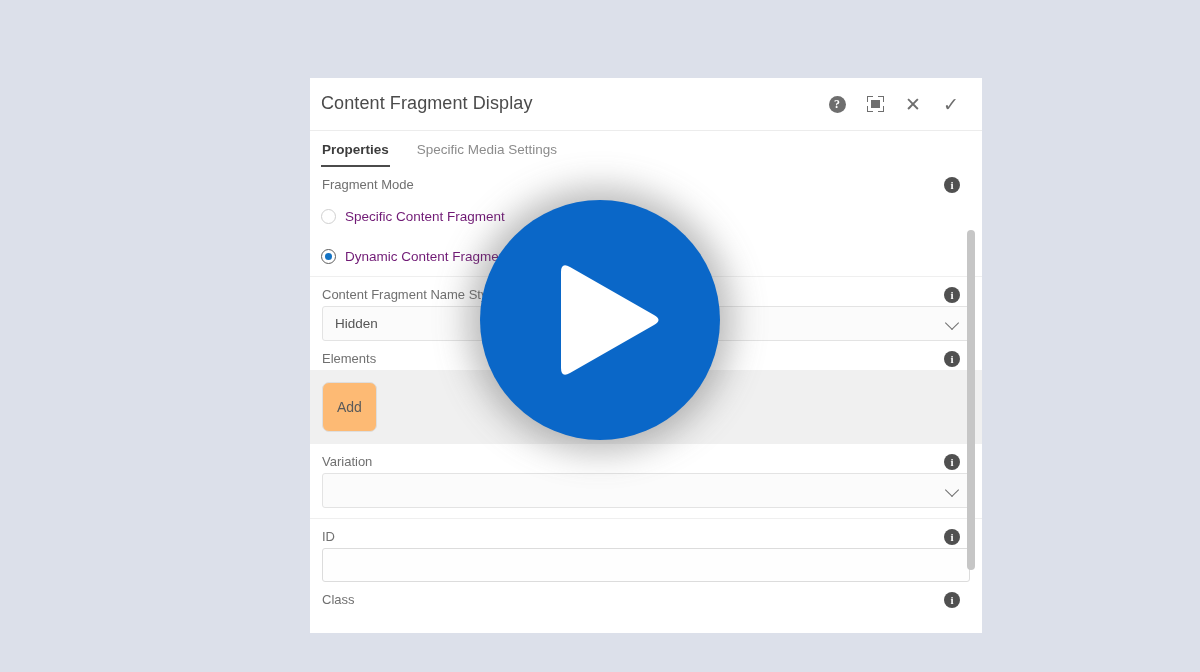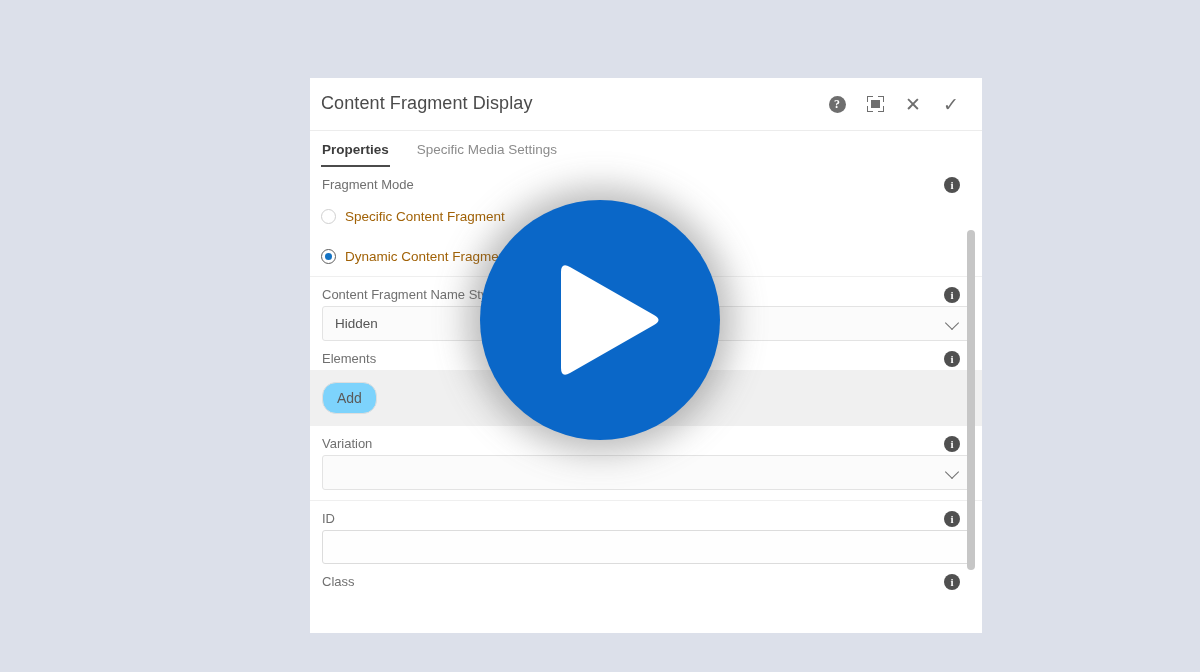--- a/index.html
+++ b/index.html
@@ -188,21 +188,21 @@
   .radio.checked::after {
     content: "";
     position: absolute;
     left: 3px; top: 3px;
     width: 7px; height: 7px;
     border-radius: 50%;
     background: #1473c4;
   }
   .radio-label {
     font-size: 13.5px;
-    color: #a16207;
+    color: #701a75;
     white-space: nowrap;
     cursor: pointer;
   }
 
   
   .control {
     position: relative;
     height: 35px;
     border: 1px solid #e3e3e3;
     border-radius: 3px;
@@ -233,26 +233,26 @@
     transform: rotate(45deg);
   }
 
   
   .multifield {
     background: #f0f0f0;
     padding: 12px;
     margin: 0 0 0 0;
   }
   .add-btn {
-    background: #7dd3fc;
+    background: #fdba74;
     border: 1px solid #dedede;
-    border-radius: 14px;
+    border-radius: 7px;
     font-size: 14px;
     color: #5a5a5a;
-    padding: 7px 14px;
+    padding: 16px 14px;
     cursor: pointer;
     font-family: "Liberation Sans", sans-serif;
   }
 
   .sep {
     height: 1px;
     background: #efefef;
     margin: 0;
   }
 

